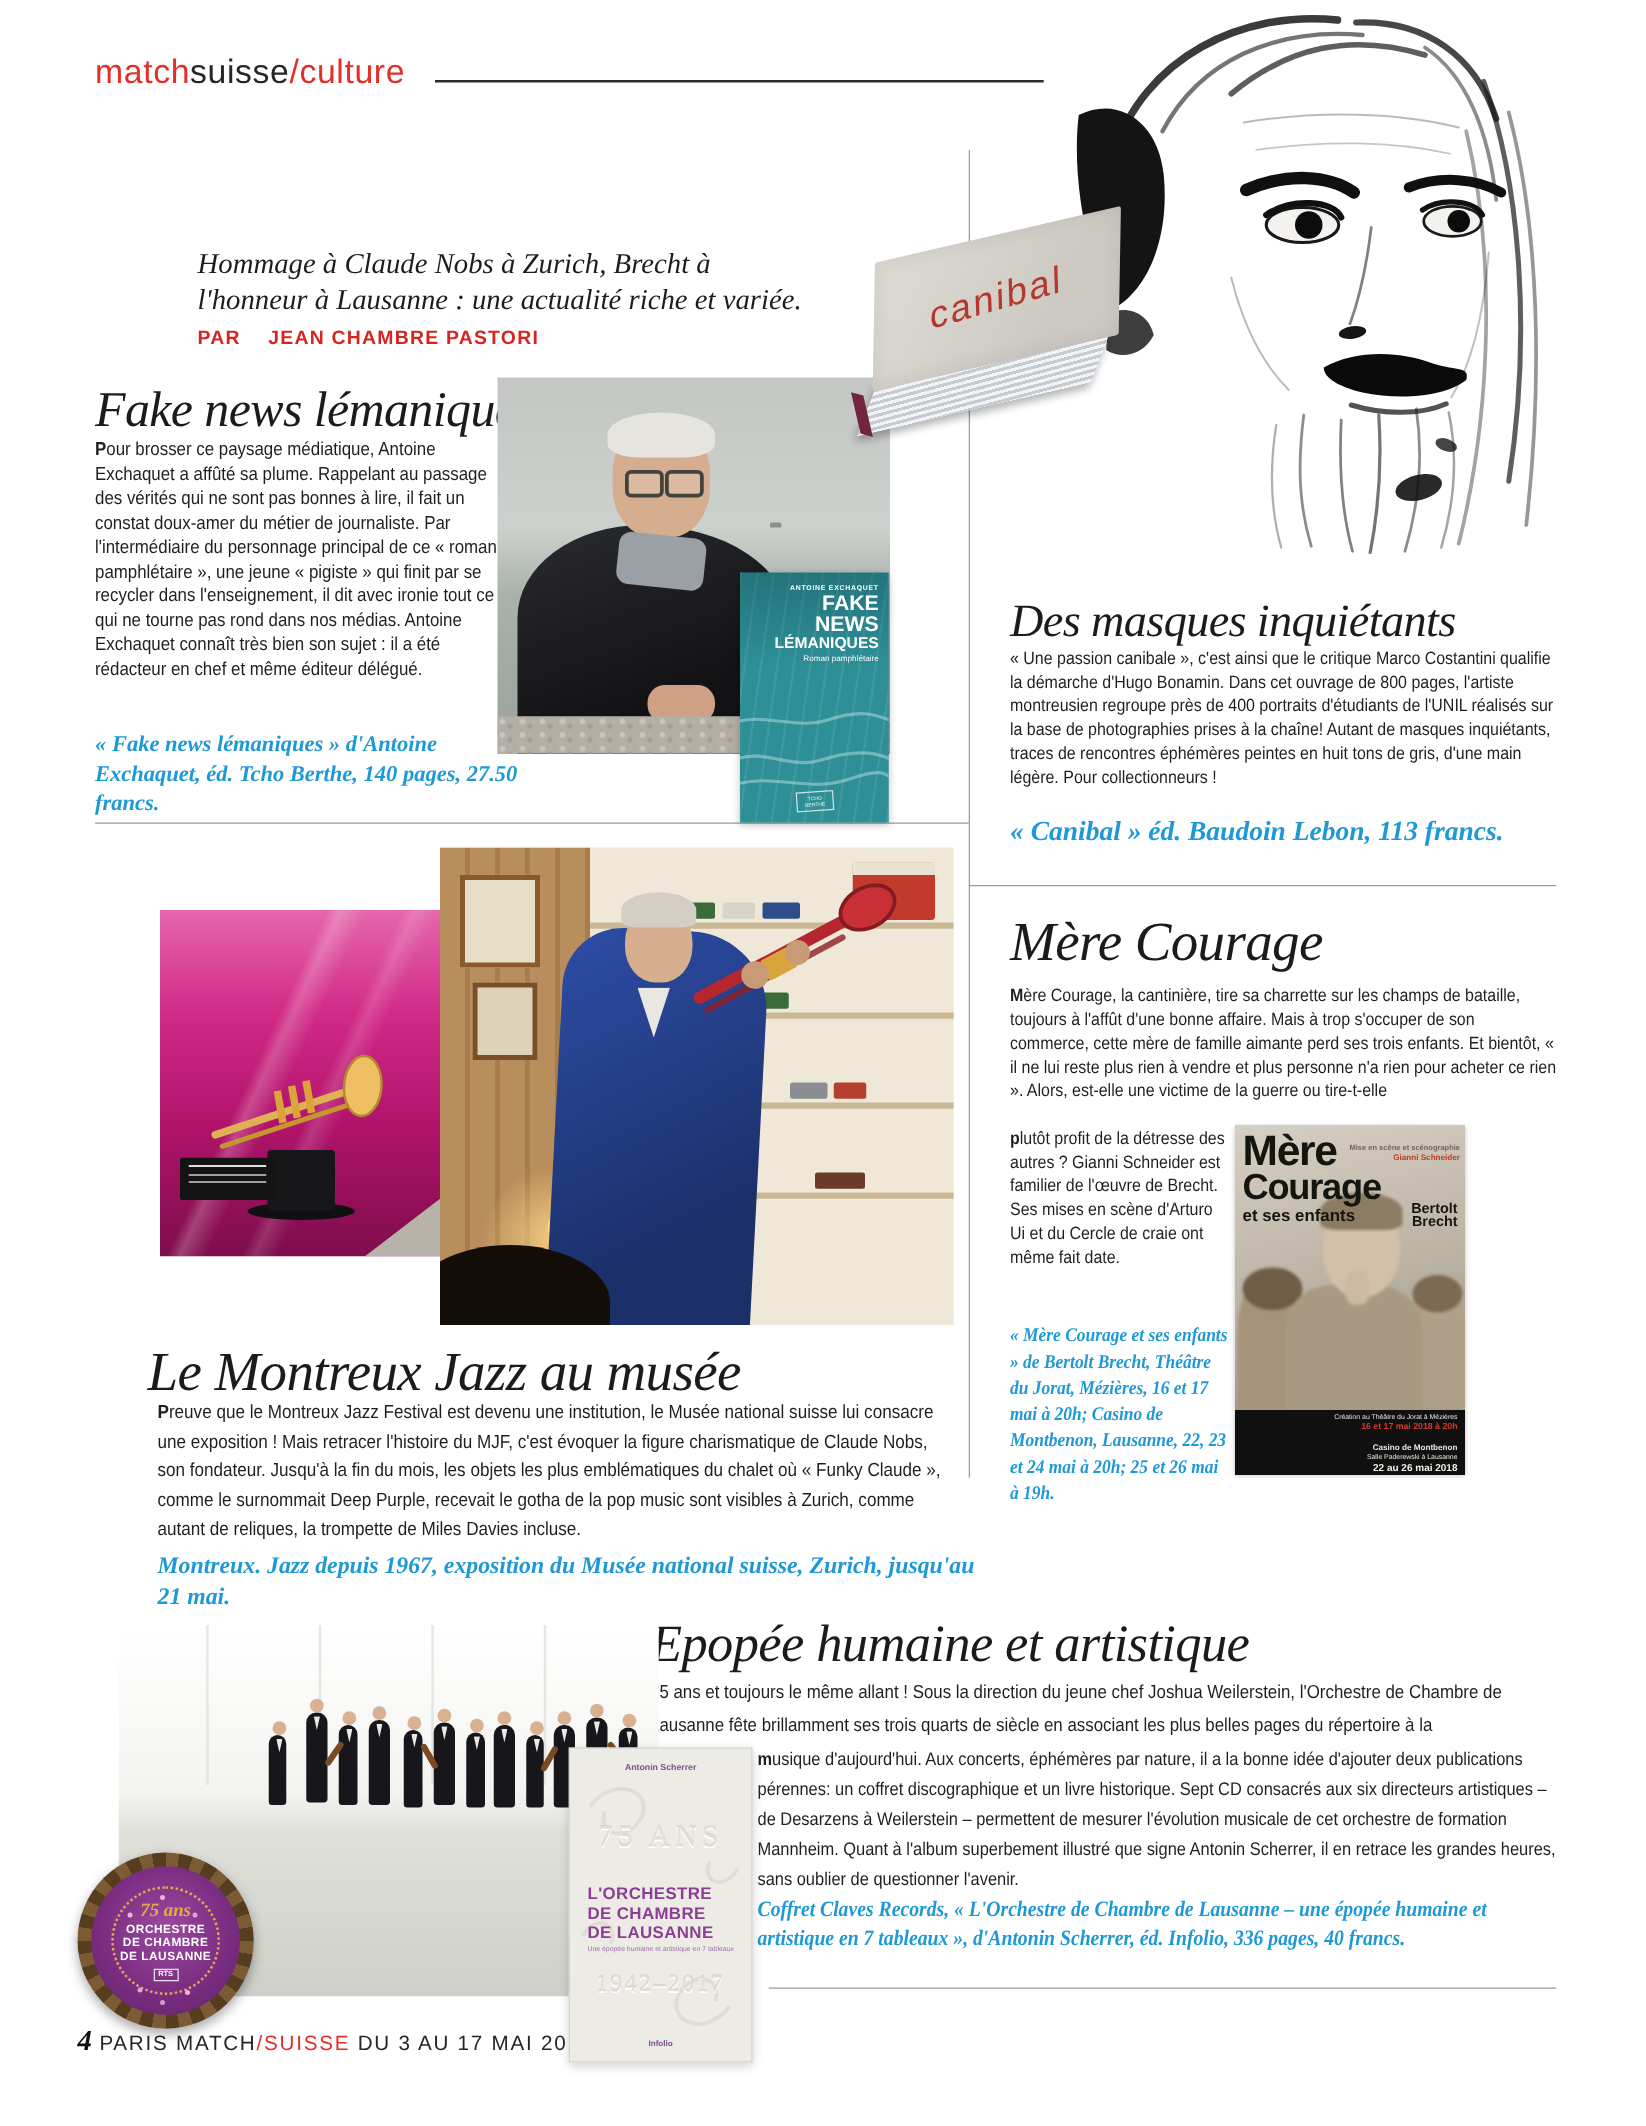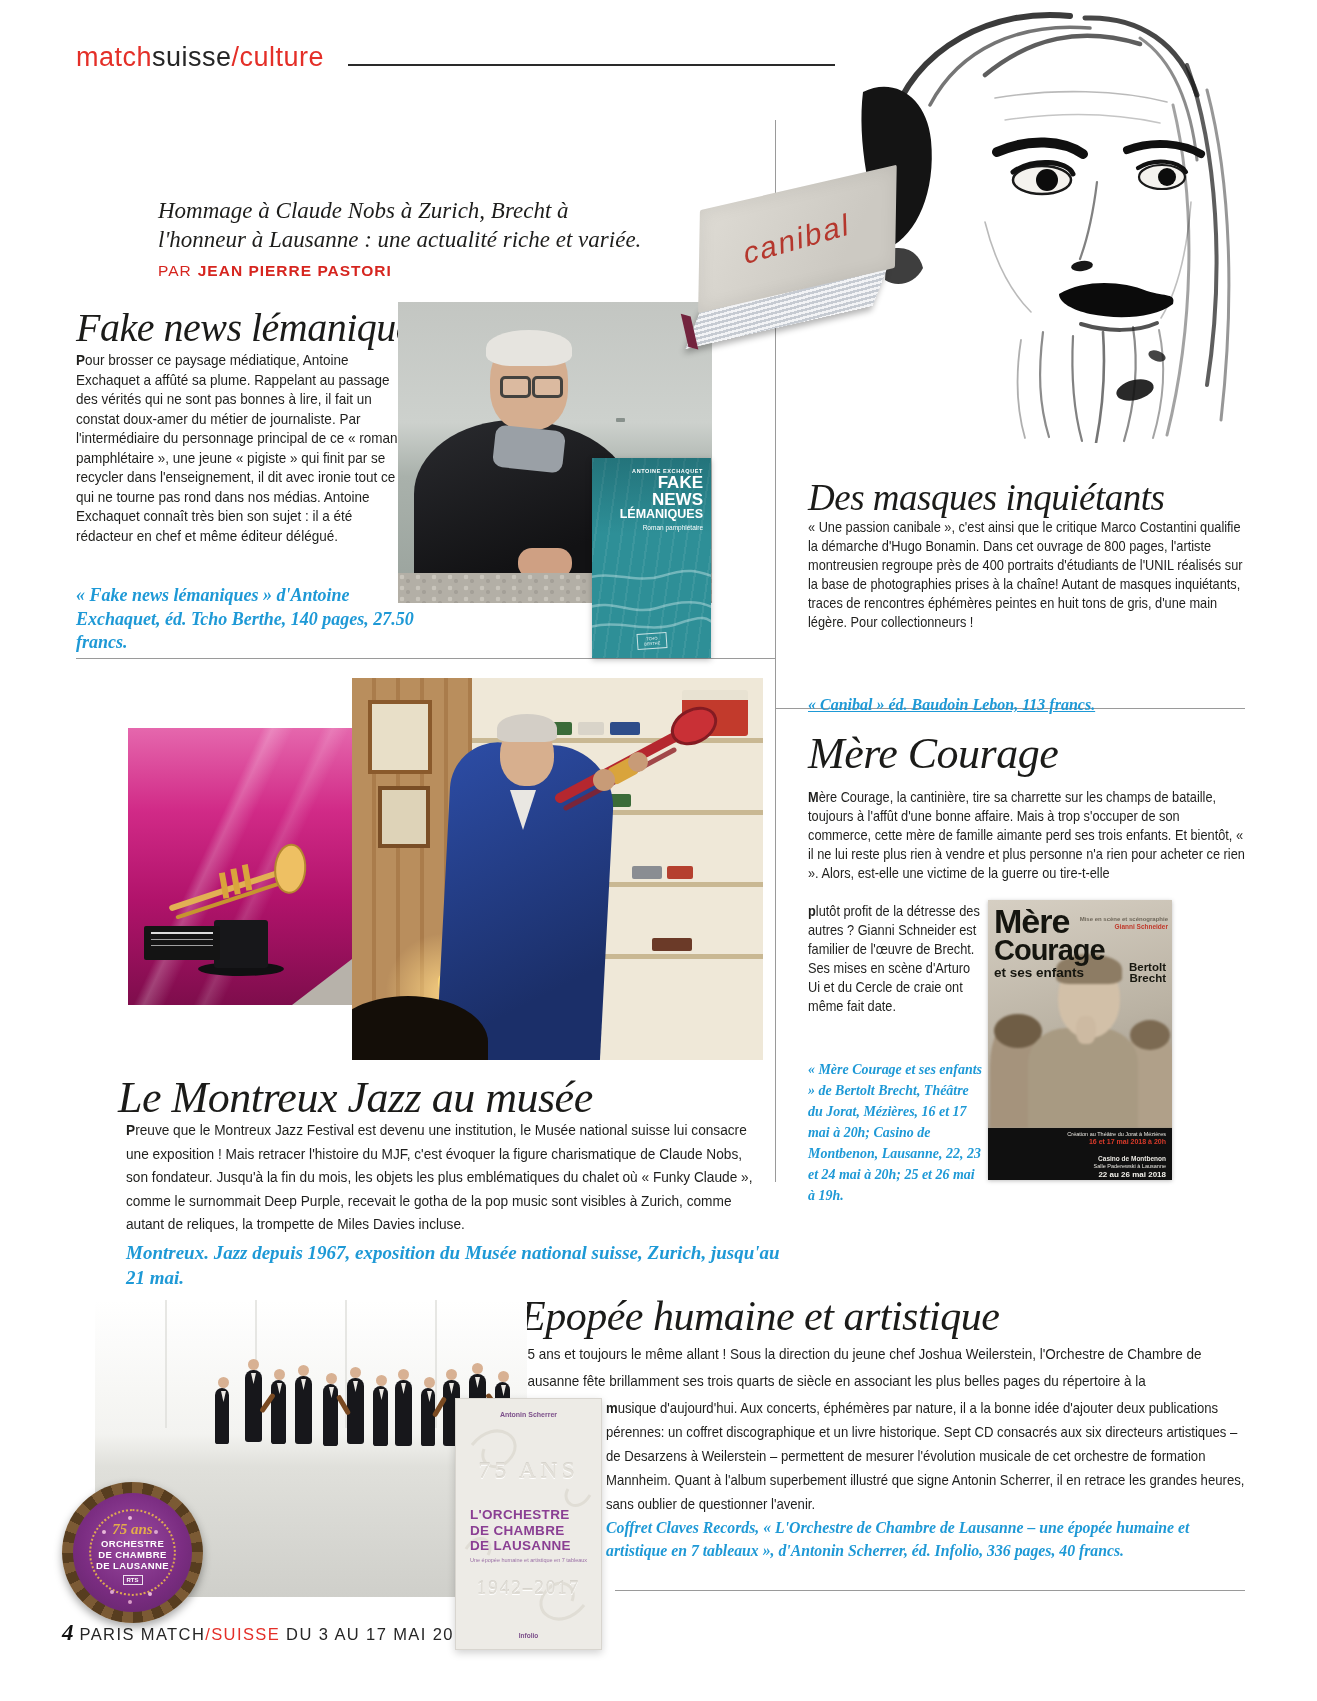--- a/index.html
+++ b/index.html
@@ -11,21 +11,21 @@
   .brand .red{color:#e42f28;}
   .brand .dark{color:#262626;}
   .header-rule{left:348px;top:64px;width:490px;height:2px;background:#2a2a2a;}
   
   .hero-title{left:157px;top:122px;white-space:nowrap;}
   .hero-title .light{font-size:55px;font-weight:400;letter-spacing:3px;color:#141414;}
   .hero-title .bold{font-size:55px;font-weight:700;letter-spacing:-1px;color:#0d0d0d;margin-left:10px;}
   .hero-sub{left:158px;top:196px;font-family:"Liberation Serif",serif;font-style:italic;
             font-size:23px;line-height:29px;color:#1d1d1b;}
   .hero-byline{left:158px;top:262px;font-size:15.5px;font-weight:700;letter-spacing:1px;color:#d6251f;}
-  .hero-byline .par{font-weight:400;margin-right:6px;}
+  .hero-byline .par{font-weight:700;margin-right:22px;}
   
   .vrule{left:775px;top:120px;width:1px;height:1062px;background:#9a9a9a;}
   .hrule{height:1px;background:#9a9a9a;}
   
   .headline{font-family:"Liberation Serif",serif;font-style:italic;font-weight:400;
             color:#1b1b19;letter-spacing:-.5px;white-space:nowrap;}
   .bodytxt{transform-origin:0 0;transform:scaleX(.9);color:#1f1f1d;text-align:left;}
   .bodytxt::first-letter{font-weight:700;}
   .credit{font-family:"Liberation Serif",serif;font-style:italic;font-weight:700;color:#1e99d6;}
   
@@ -72,21 +72,21 @@
   .canibal-spine{position:absolute;left:-17px;top:99px;width:9px;height:34px;background:#73243e;
       transform:skewY(28deg);}
   .canibal-cover{position:absolute;left:0;top:0;width:202px;height:100px;
       background:linear-gradient(120deg,#dedbd4,#ccc9c2 75%);border-radius:2px;
       transform:skewX(-14deg);transform-origin:0 100%;
       box-shadow:inset 0 0 18px rgba(0,0,0,.08);display:flex;align-items:center;justify-content:center;}
   .canibal-cover span{color:#b5372d;font-size:30px;letter-spacing:2px;transform:rotate(-3deg);}
   
   .ms-title{left:808px;top:476px;font-size:37px;}
   .ms-body{left:808px;top:518px;width:486px;font-size:14.2px;line-height:19px;}
-  .ms-credit{left:808px;top:696px;font-size:16px;text-decoration:underline;}
+  .ms-credit{left:808px;top:652px;font-size:22px;}
   
   .mc-title{left:808px;top:728px;font-size:44px;}
   .mc-body1{left:808px;top:788px;width:486px;font-size:14.2px;line-height:19px;}
   .mc-body2{left:808px;top:902px;width:192px;font-size:14.2px;line-height:19px;}
   .mc-credit{left:808px;top:1058px;width:196px;transform-origin:0 0;transform:scaleX(.9);
              font-size:15.5px;line-height:21px;}
   
   .poster{left:988px;top:900px;width:184px;height:280px;z-index:2;box-shadow:0 1px 4px rgba(0,0,0,.25);}
   .poster-photo{position:absolute;left:0;top:0;width:184px;height:228px;overflow:hidden;
       background:linear-gradient(165deg,#d6cfc3 0%,#bab2a3 55%,#9a9184 100%);}
@@ -269,21 +269,21 @@
   <div class="abs vrule"></div>
   <div class="abs hrule" style="left:76px;top:658px;width:699px;"></div>
   <div class="abs hrule" style="left:775px;top:708px;width:470px;"></div>
   <div class="abs hrule bottom-rule"></div>
 
   <div class="abs hero-sub">
     <div>Hommage à Claude Nobs à Zurich, Brecht à</div>
     <div>l'honneur à Lausanne : une actualité riche et variée.</div>
   </div>
   <div class="abs hero-byline">
-    <span class="par">PAR</span><span>JEAN PIERRE PASTORI</span>
+    <span class="par">PAR</span><span>JEAN CHAMBRE PASTORI</span>
   </div>
 
   <div class="abs headline fn-title">Fake news lémaniques</div>
   <div class="abs bodytxt fn-body">Pour brosser ce paysage médiatique, Antoine Exchaquet a affûté sa plume. Rappelant au passage des vérités qui ne sont pas bonnes à lire, il fait un constat doux-amer du métier de journaliste. Par l'intermédiaire du personnage principal de ce « roman pamphlétaire », une jeune « pigiste » qui finit par se recycler dans l'enseignement, il dit avec ironie tout ce qui ne tourne pas rond dans nos médias. Antoine Exchaquet connaît très bien son sujet : il a été rédacteur en chef et même éditeur délégué.</div>
   <div class="abs credit fn-credit">« Fake news lémaniques » d'Antoine Exchaquet, éd. Tcho Berthe, 140 pages, 27.50 francs.</div>
 
   <div class="abs exch">
     <div class="abs exch-boat"></div>
     <div class="abs exch-coat"></div>
     <div class="abs exch-head"></div>

